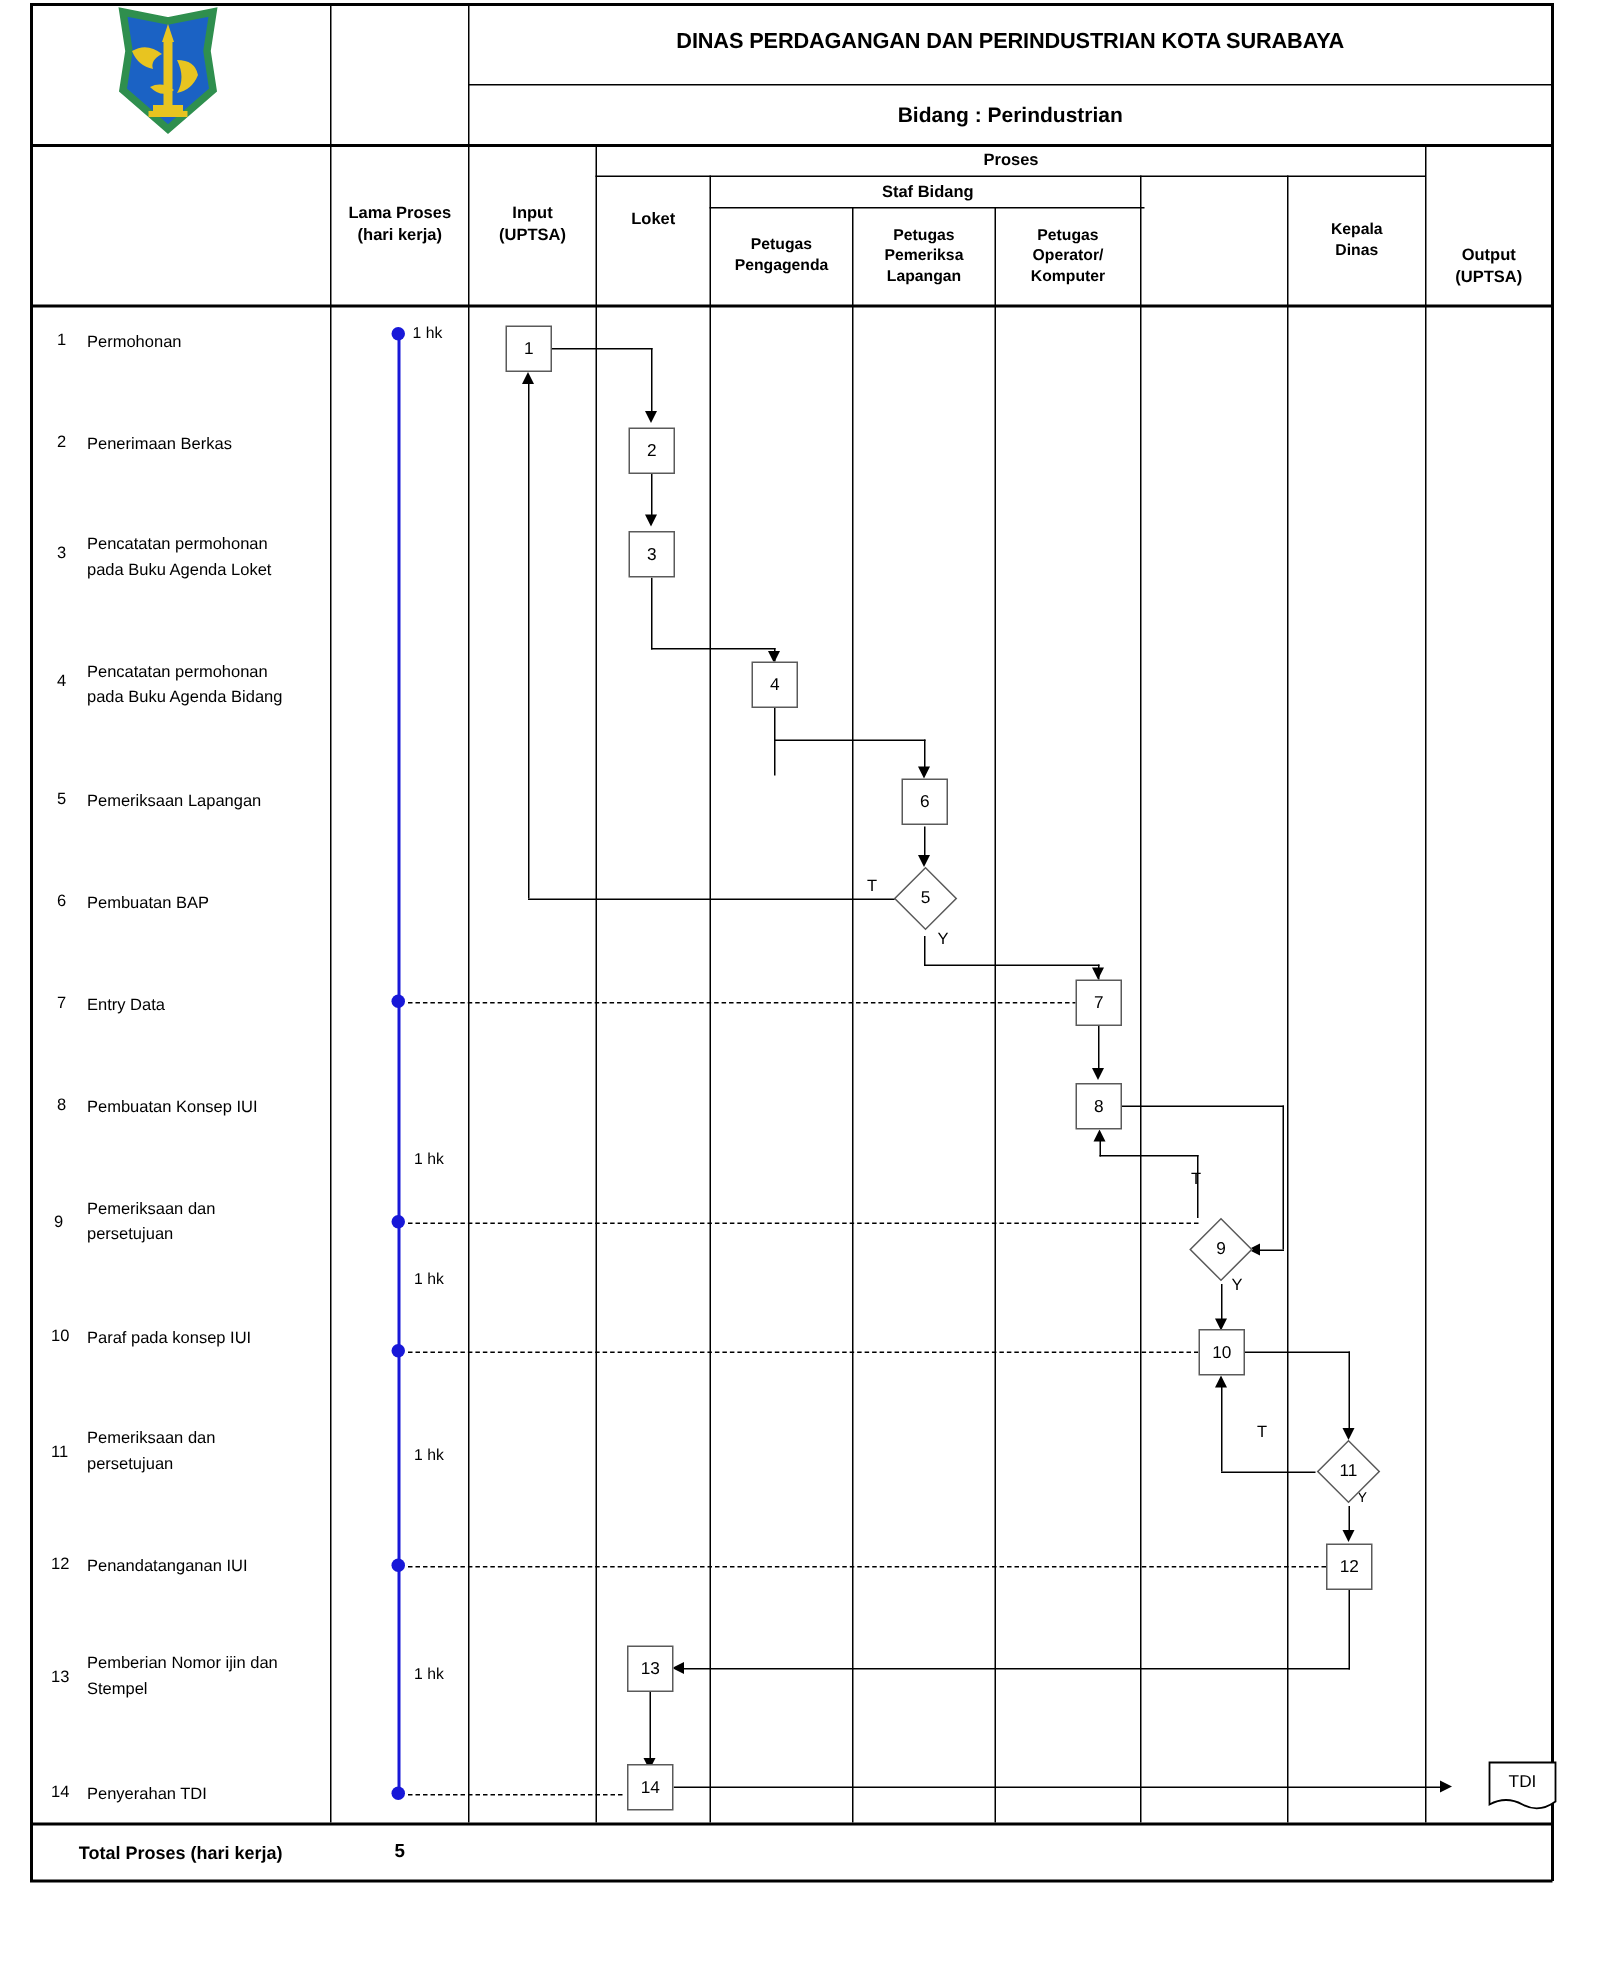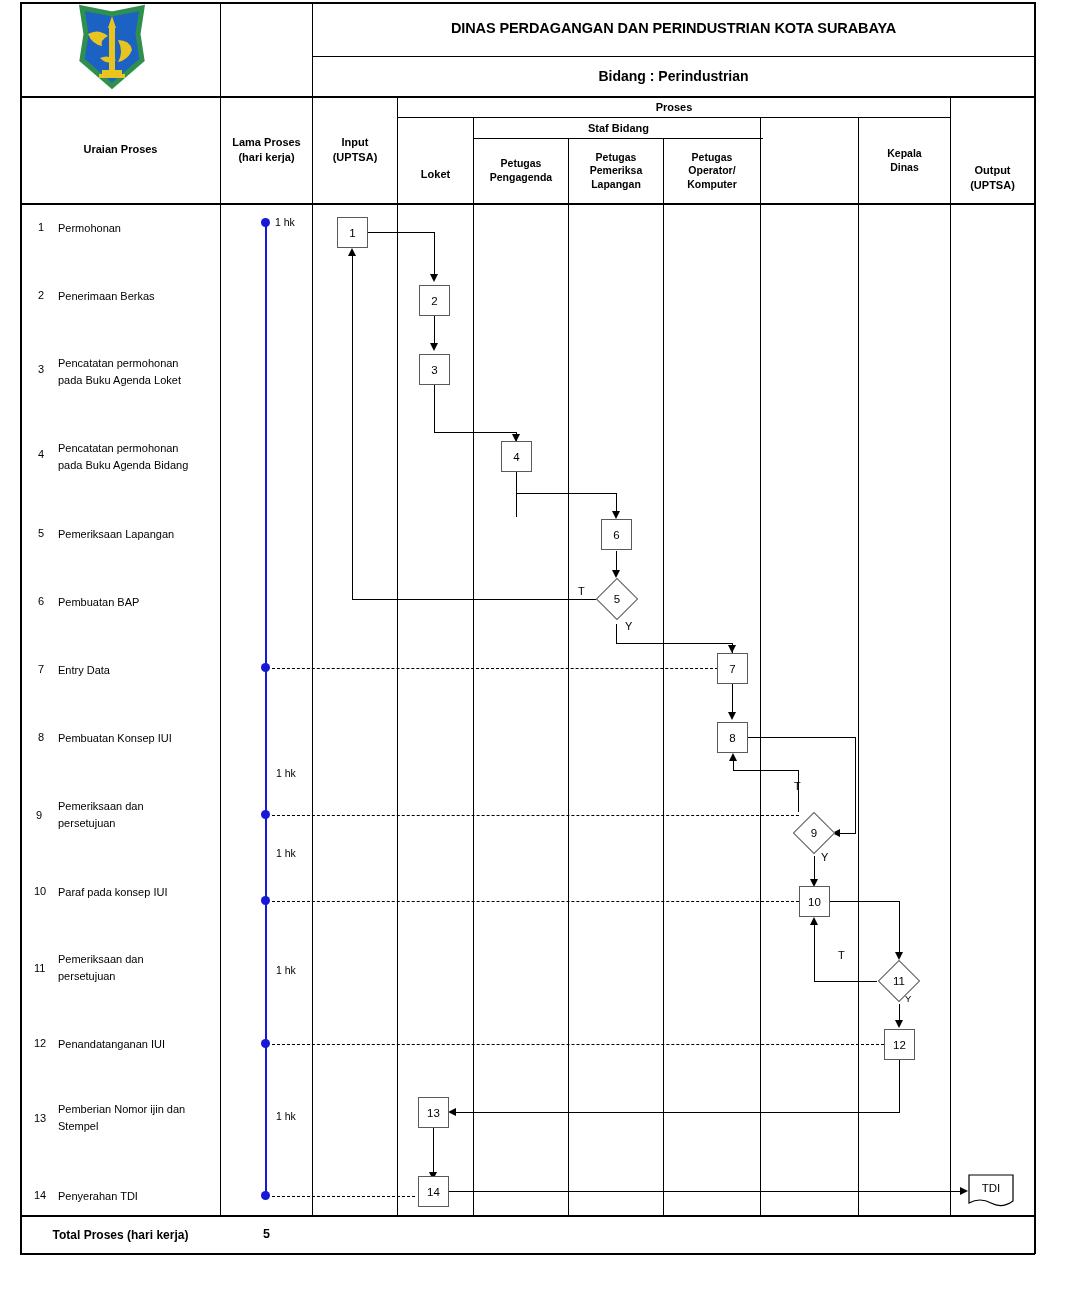--- a/index.html
+++ b/index.html
@@ -100,21 +100,21 @@
     border: 1px solid #5a5a5a; background: #fff;
     transform: rotate(45deg);
   }
   .diamond-wrap .dlbl {
     position: absolute; left: 0; top: 0; width: 44px; height: 44px;
     display: flex; align-items: center; justify-content: center;
     font-size: 11.5px; color: #000;
   }
 
   
-  .doc { position: absolute; width: 46px; height: 36px; }
+  .doc { position: absolute; width: 46px; height: 36px; margin-left: 24px; }
   .doc .dtext {
     position: absolute; left: 0; top: 0; width: 46px; height: 28px;
     display: flex; align-items: center; justify-content: center;
     font-size: 11.5px; color: #000;
   }
 
   
   .conn { position: absolute; background: #000; }
   .conn.h { height: 1px; }
   .conn.v { width: 1px; }
@@ -191,43 +191,40 @@
   <div class="vline" style="left:220px; top:2px;   height:1213px;"></div>
   <div class="vline" style="left:312px; top:2px;   height:1213px;"></div>
   <div class="vline" style="left:397px; top:96px;  height:1119px;"></div>
   <div class="vline" style="left:473px; top:117px; height:1098px;"></div>
   <div class="vline" style="left:568px; top:138px; height:1077px;"></div>
   <div class="vline" style="left:663px; top:138px; height:1077px;"></div>
   <div class="vline" style="left:760px; top:117px; height:1098px;"></div>
   <div class="vline" style="left:858px; top:117px; height:1098px;"></div>
   <div class="vline" style="left:950px; top:96px;  height:1119px;"></div>
 
-  <div class="hdr" style="left:21px;  top:96px;  width:199px; height:107px;">
-    <span>Uraian Proses</span>
-  </div>
 
   <div class="hdr" style="left:221px; top:96px;  width:91px; height:107px; flex-direction:column;">
     <span>Lama Proses</span>
     <span>(hari kerja)</span>
   </div>
 
   <div class="hdr" style="left:313px; top:96px;  width:84px; height:107px; flex-direction:column;">
     <span>Input</span>
     <span>(UPTSA)</span>
   </div>
 
   <div class="hdr" style="left:398px; top:97px;  width:552px; height:20px;">
     <span>Proses</span>
   </div>
 
   <div class="hdr" style="left:474px; top:118px; width:289px; height:20px;">
     <span>Staf Bidang</span>
   </div>
 
-  <div class="hdr" style="left:398px; top:132px; width:75px; height:85px;">
+  <div class="hdr" style="left:398px; top:104px; width:75px; height:85px;">
     <span>Loket</span>
   </div>
 
   <div class="hdr small" style="left:474px; top:139px; width:94px; height:64px; flex-direction:column;">
     <span>Petugas</span>
     <span>Pengagenda</span>
   </div>
 
   <div class="hdr small" style="left:569px; top:139px; width:94px; height:64px; flex-direction:column;">
     <span>Petugas</span>

